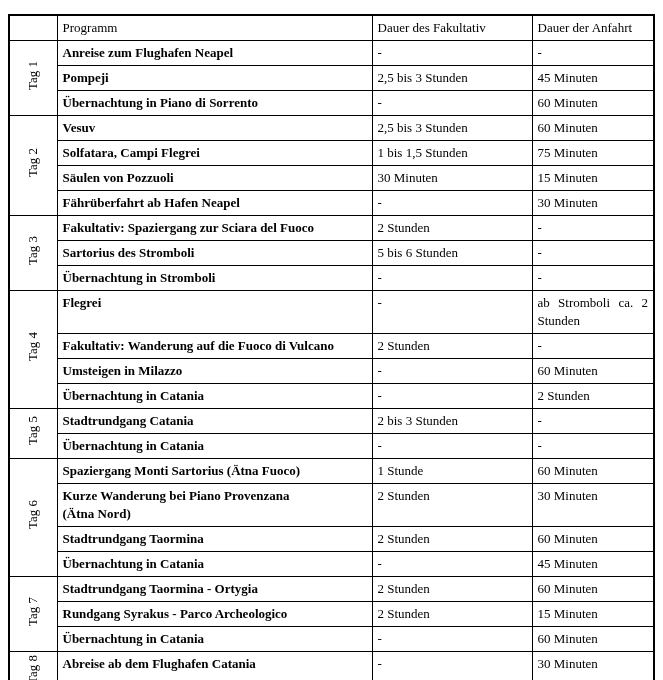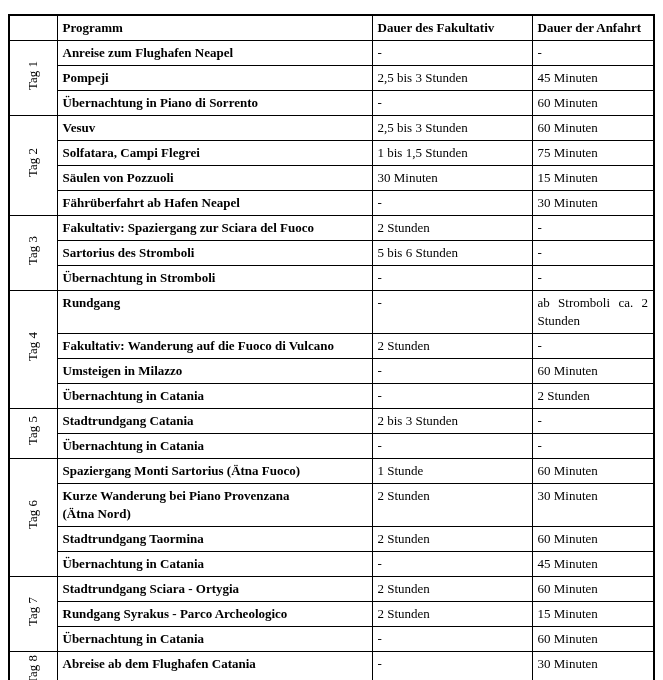--- a/index.html
+++ b/index.html
@@ -27,21 +27,21 @@
     border: 1px solid #000000;
     padding: 3px 5px;
     font-size: 13px;
     line-height: 18px;
     vertical-align: top;
     text-align: left;
     overflow: hidden;
     word-wrap: break-word;
   }
   th {
-    font-weight: bold;
+    font-weight: normal;
     white-space: nowrap;
   }
   td.day-cell {
     text-align: center;
     vertical-align: middle;
     padding: 3px 2px;
   }
   .day-label {
     display: inline-block;
     writing-mode: vertical-rl;
@@ -120,21 +120,21 @@
         <td class="stay-cell">5 bis 6 Stunden</td>
         <td class="travel-cell">-</td>
       </tr>
       <tr>
         <td class="program-cell">Übernachtung in Stromboli</td>
         <td class="stay-cell">-</td>
         <td class="travel-cell">-</td>
       </tr>
       <tr>
         <td class="day-cell" rowspan="4"><span class="day-label">Tag 4</span></td>
-        <td class="program-cell">Rundgang</td>
+        <td class="program-cell">Flegrei</td>
         <td class="stay-cell">-</td>
         <td class="travel-cell">ab Stromboli ca. 2 Stunden</td>
       </tr>
       <tr>
         <td class="program-cell">Fakultativ: Wanderung auf die Fuoco di Vulcano</td>
         <td class="stay-cell">2 Stunden</td>
         <td class="travel-cell">-</td>
       </tr>
       <tr>
         <td class="program-cell">Umsteigen in Milazzo</td>
@@ -174,21 +174,21 @@
         <td class="stay-cell">2 Stunden</td>
         <td class="travel-cell">60 Minuten</td>
       </tr>
       <tr>
         <td class="program-cell">Übernachtung in Catania</td>
         <td class="stay-cell">-</td>
         <td class="travel-cell">45 Minuten</td>
       </tr>
       <tr>
         <td class="day-cell" rowspan="3"><span class="day-label">Tag 7</span></td>
-        <td class="program-cell">Stadtrundgang Sciara - Ortygia</td>
+        <td class="program-cell">Stadtrundgang Taormina - Ortygia</td>
         <td class="stay-cell">2 Stunden</td>
         <td class="travel-cell">60 Minuten</td>
       </tr>
       <tr>
         <td class="program-cell">Rundgang Syrakus - Parco Archeologico</td>
         <td class="stay-cell">2 Stunden</td>
         <td class="travel-cell">15 Minuten</td>
       </tr>
       <tr>
         <td class="program-cell">Übernachtung in Catania</td>

